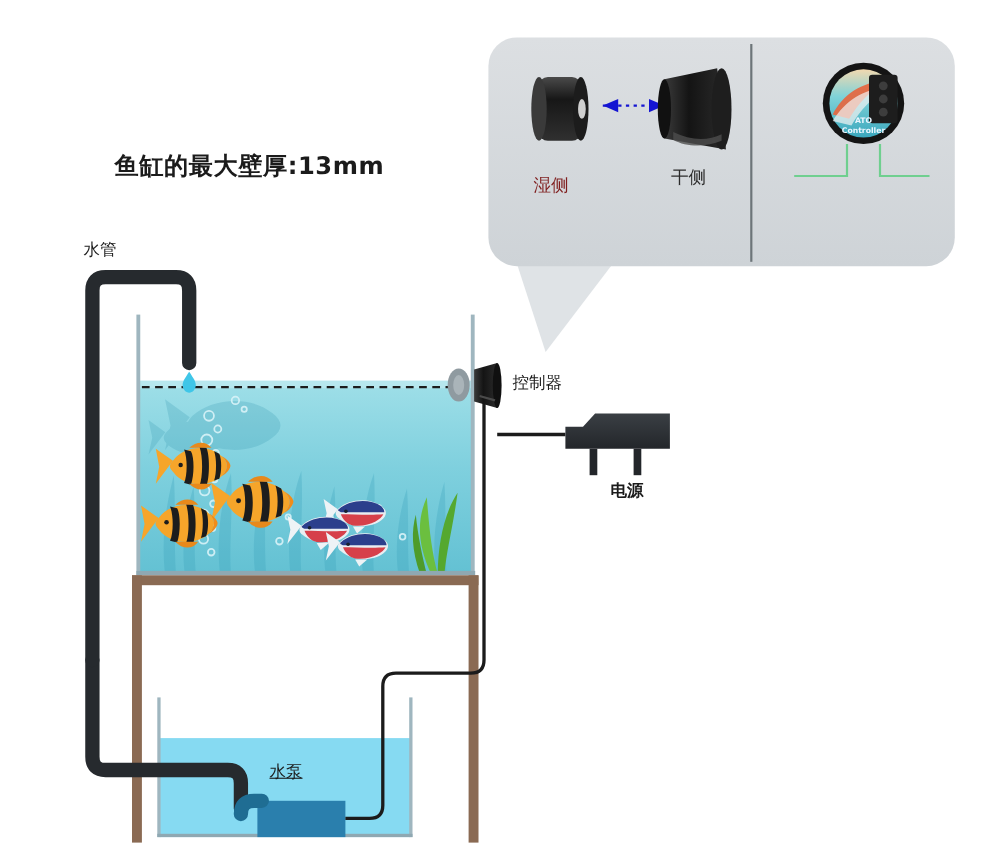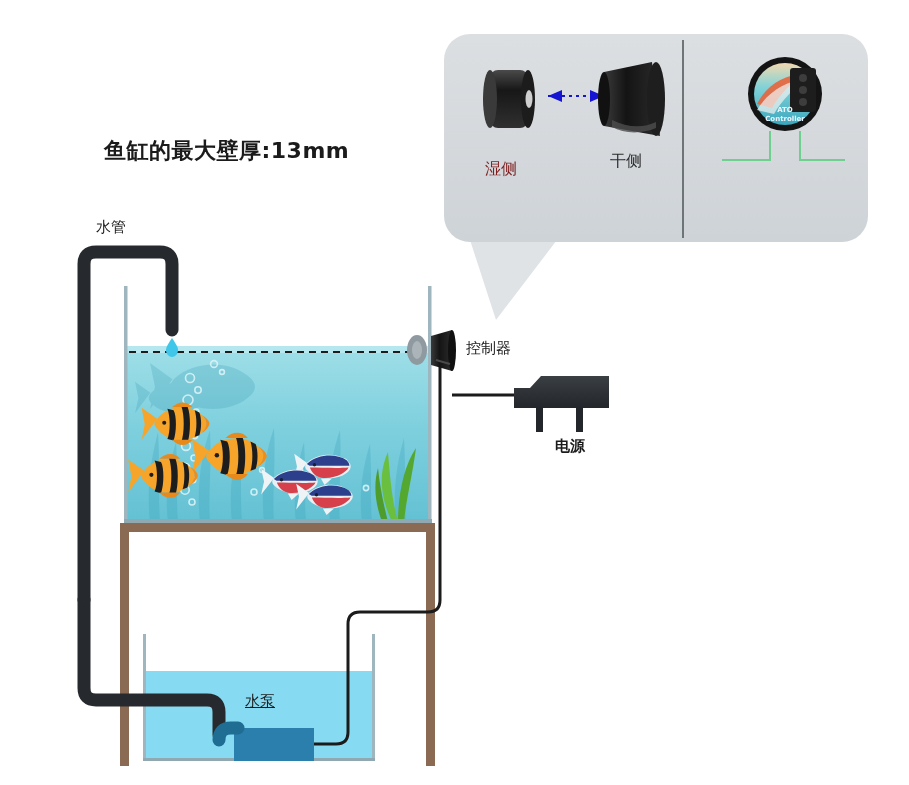--- a/index.html
+++ b/index.html
@@ -24,21 +24,21 @@
     font-weight: 700;
   }
   #wall-thickness-note {
     left: 104px;
     top: 104px;
     font-size: 22px;
     letter-spacing: 0.5px;
     margin-top: 32px;
   }
   #label-water-pipe {
-    left: 96px;
+    left: 76px;
     top: 218px;
     font-size: 15px;
     font-weight: 400;
   }
   #label-controller {
     left: 466px;
     top: 339px;
     font-size: 15px;
     font-weight: 400;
   }

